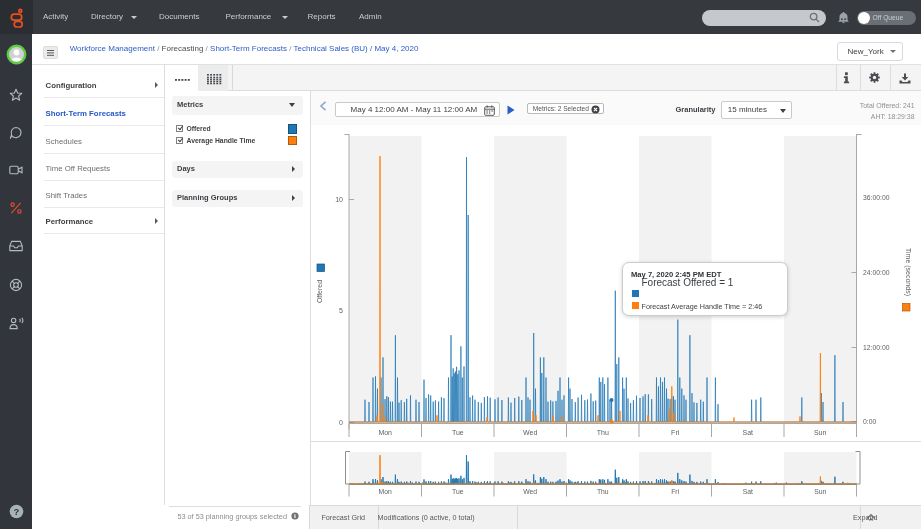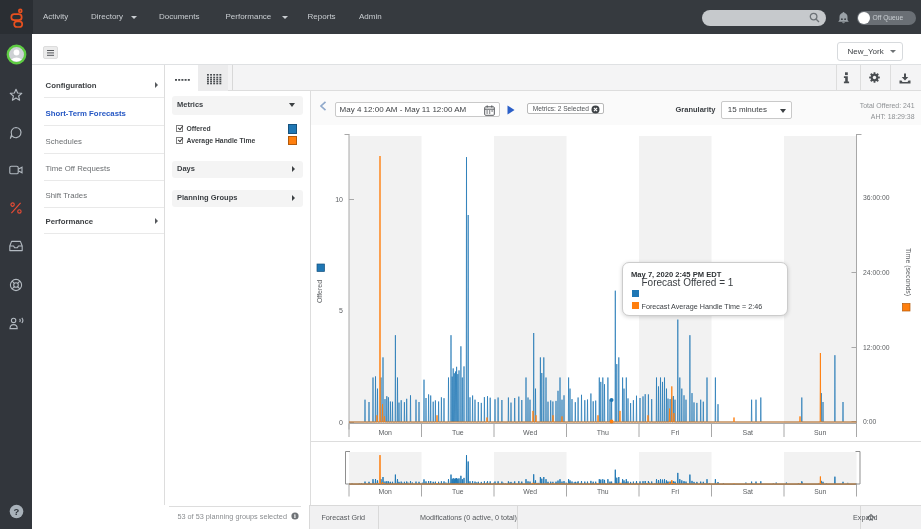--- a/index.html
+++ b/index.html
@@ -152,20 +152,23 @@
  <div class="abs" style="left:856.5px;top:11px;width:59px;height:14px;background:#6a6f75;border-radius:7px">
    <span class="abs" style="left:1px;top:0.8px;width:12.5px;height:12.5px;background:#fff;border-radius:50%"></span>
    <span class="abs" style="left:16px;top:0;height:14px;line-height:14px;font-size:6.7px;color:#c9ced2">Off Queue</span>
       </div>
 </div>
 
 <div class="crumb">
  <div class="abs" style="left:43px;top:12px;width:14.5px;height:12.5px;background:#ebebeb;border-radius:2px;border:1px solid #dcdcdc">
    <span class="abs" style="left:3px;top:3px;width:7px;height:1.2px;background:#55585c;box-shadow:0 2.4px 0 #55585c,0 4.8px 0 #55585c"></span>
       </div>
+ <div class="abs" style="left:69.7px;top:0;height:30px;line-height:30px;font-size:8px;white-space:nowrap">
+   <span style="color:#2b5dc8">Workforce Management</span><span style="color:#8a8d90"> / </span><span style="color:#4b4e52">Forecasting</span><span style="color:#8a8d90"> / </span><span style="color:#2b5dc8">Short-Term Forecasts</span><span style="color:#8a8d90"> / </span><span style="color:#2b5dc8">Technical Sales (BU) / May 4, 2020</span>
+ </div>
  <div class="abs" style="left:836.5px;top:8px;width:66.5px;height:18.5px;border:1px solid #d7dadd;border-radius:3px;background:#fff">
    <span class="abs" style="left:10px;top:0;height:17px;line-height:17px;font-size:8px;color:#3a3e42">New_York</span>
    <span class="abs" style="right:6px;top:7px;width:0;height:0;border-top:3.5px solid #6e7275;border-left:3px solid transparent;border-right:3px solid transparent"></span>
  </div>
 </div>
 
 <div class="rail">
       <div class="ricon" style="top:10px">
         <svg width="21" height="21" viewBox="0 0 21 21" style="">
           <circle cx="10.5" cy="10.5" r="8.7" fill="#cdd1d4" stroke="#5ecb43" stroke-width="2.4"></circle>
@@ -345,21 +348,21 @@
           <path d="M0.5 7.5 V10.5 H11.5 V7.5 H9.5 L8.5 9 H3.5 L2.5 7.5 Z" fill="#4a4e52"></path>
         </svg>
       </div>
 </div>
 <div class="frow">
 <div class="abs" style="left:9.5px;top:9.5px">
         <svg width="7" height="10" viewBox="0 0 7 10" style="">
           <path d="M5.5 0.8 L1 5 L5.5 9.2" fill="none" stroke="#90a9cb" stroke-width="1.6"></path>
         </svg>
       </div>
-<div class="inbox" style="left:24.1px;top:11px;width:165px;height:15px;line-height:13px;padding-left:4px">May 4 12:00 AM - May 11 12:00 AM
+<div class="inbox" style="left:24.1px;top:11px;width:165px;height:15px;line-height:13px;padding-left:15px">May 4 12:00 AM - May 11 12:00 AM
   <span class="abs" style="right:4px;top:1.5px">
           <svg width="11" height="11" viewBox="0 0 11 11" style="">
             <g fill="none" stroke="#55585c" stroke-width="1">
               <rect x="0.7" y="1.8" width="9.6" height="8.5" rx="1"></rect>
               <line x1="3.2" y1="0.4" x2="3.2" y2="2.6"></line>
               <line x1="7.8" y1="0.4" x2="7.8" y2="2.6"></line>
               <line x1="0.7" y1="4.2" x2="10.3" y2="4.2"></line>
             </g>
             <g fill="#55585c">
               <rect x="2.4" y="5.4" width="1.4" height="1.2"></rect>
@@ -384,21 +387,21 @@
         </span></div>
 <div class="abs" style="left:345px;top:13.5px;font-size:7.5px;font-weight:bold;color:#3a3e42;width:60px;text-align:right">Granularity</div>
 <div class="inbox" style="left:410.3px;top:9.5px;width:71.7px;height:18.5px;line-height:16.5px;padding-left:6px">15 minutes
   <span class="abs" style="right:5px;top:7px;width:0;height:0;border-top:4px solid #3c4043;border-left:3.5px solid transparent;border-right:3.5px solid transparent"></span></div>
 <div class="abs" style="right:6.5px;top:10px;font-size:6.9px;color:#8d9093;text-align:right;line-height:10.5px">Total Offered: 241<br>AHT: 18:29:38</div>
 </div>
 <div class="bbar">
 <div class="abs" style="left:0;top:0;bottom:0;width:1px;background:#d9d9d9"></div>
 <div class="abs" style="left:0;top:0;width:68.5px;height:23px;line-height:23px;text-align:center">Forecast Grid</div>
 <div class="vline" style="left:68.5px;background:#d9d9d9"></div>
-<div class="abs" style="left:68.5px;top:0;width:139.5px;height:23px;line-height:23px;text-align:right">Modifications (0 active, 0 total)</div>
+<div class="abs" style="left:68.5px;top:0;width:139.5px;height:23px;line-height:23px;text-align:left">Modifications (0 active, 0 total)</div>
 <div class="vline" style="left:208px;background:#d9d9d9"></div>
 <div class="vline" style="left:551px;background:#d9d9d9"></div>
 <div class="abs" style="left:557px;top:7px">
         <svg width="10" height="9" viewBox="0 0 10 9" style="">
           <path d="M1 5.5 L5 1.5 L9 5.5 M3.4 7.5 L5 5.9 L6.6 7.5" fill="none" stroke="#6e7275" stroke-width="1.2"></path>
         </svg>
       </div>
 <div class="abs" style="left:544px;top:0;height:23px;line-height:23px">Expand</div>
 </div>
 

